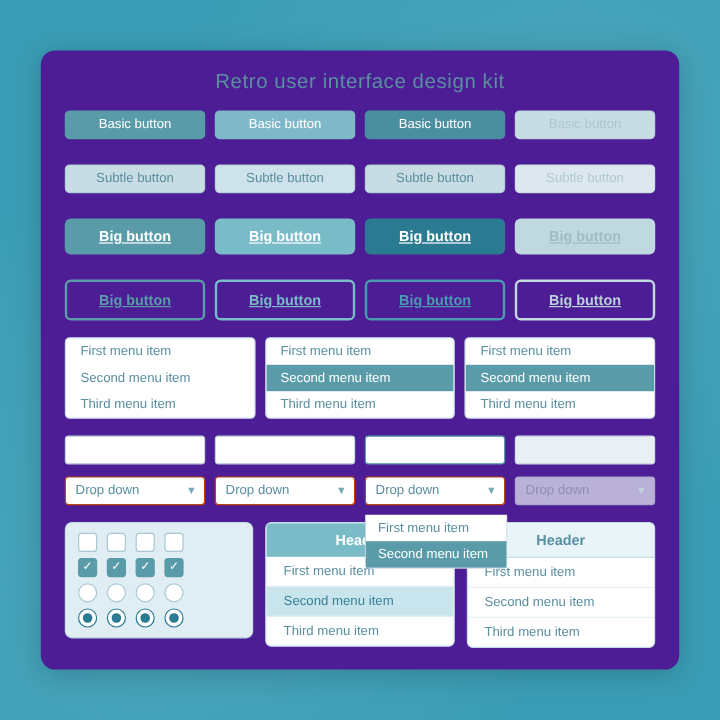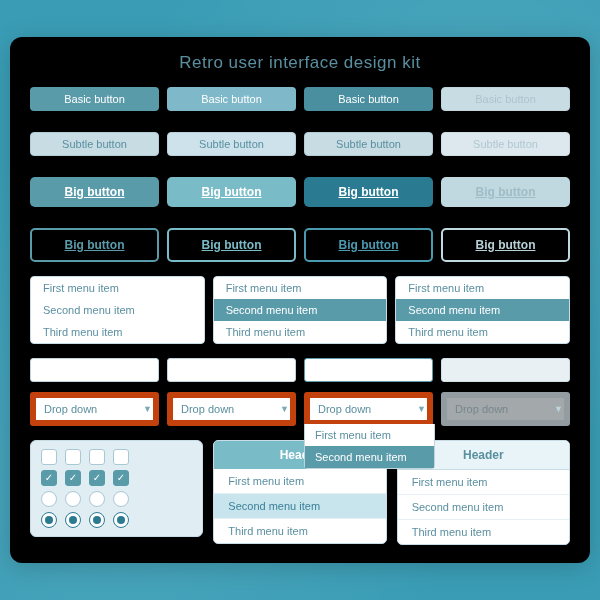--- a/index.html
+++ b/index.html
@@ -10,23 +10,23 @@
       display: flex; align-items: center; justify-content: center;
     }
     .bg-texture {
       position: absolute; inset: 0;
       background: radial-gradient(ellipse at 20% 80%, rgba(255,255,255,0.08) 0%, transparent 50%),
                   radial-gradient(ellipse at 80% 20%, rgba(255,255,255,0.08) 0%, transparent 50%),
                   #3a9db5;
     }
     .card {
       position: relative; z-index: 1;
-      background: #000000;
+      background: #4c1d95;
       border-radius: 12px;
-      width: 580px;
+      width: 532px;
       padding: 16px 20px 18px;
       box-shadow: 0 4px 24px rgba(0,0,0,0.18);
     }
     .card-title {
       text-align: center;
       color: #5a8fa0;
       font-size: 17px;
       font-weight: 400;
       letter-spacing: 0.5px;
       margin-bottom: 14px;
@@ -119,21 +119,21 @@
       grid-template-columns: repeat(4, 1fr);
       gap: 6px 8px;
       margin-bottom: 14px;
       position: relative;
     }
     .dropdown {
       position: relative;
     }
     .dropdown select {
       width: 100%;
-      border: 6px solid #c2410c;
+      border: 1px solid #c2410c;
       border-radius: 3px;
       padding: 5px 24px 5px 8px;
       font-size: 11px;
       background: #fff;
       color: #5a8fa0;
       outline: none;
       appearance: none;
       cursor: pointer;
     }
     .dropdown:nth-child(4) select { background: #e8f0f4; color: #aabfc8; border-color: #d0dfe6; }

